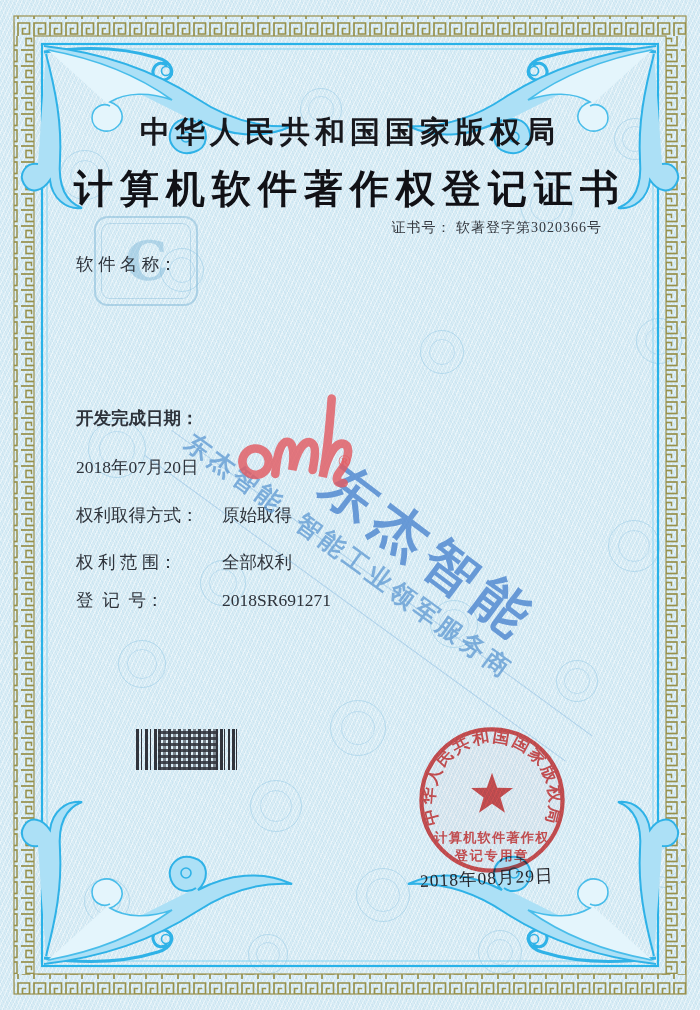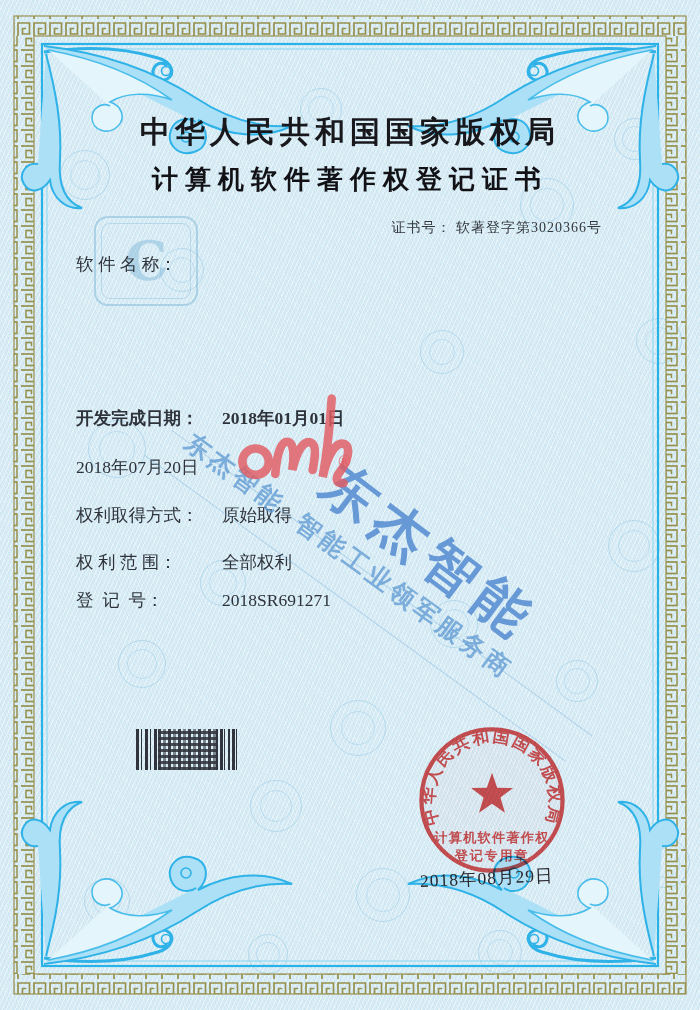--- a/index.html
+++ b/index.html
@@ -19,21 +19,21 @@
   .frame{position:absolute;left:0;top:0;z-index:2;pointer-events:none;}
   
   .emboss{left:94px;top:216px;width:100px;height:86px;border:2px solid rgba(125,182,214,.5);
     border-radius:14px;z-index:3;display:flex;align-items:center;justify-content:center;}
   .emboss .inner{position:absolute;inset:5px;border:1px solid rgba(125,182,214,.38);border-radius:9px;}
   .emboss .glyph{font-size:54px;font-weight:bold;color:rgba(125,182,214,.45);
     font-family:"DejaVu Serif", serif;transform:rotate(-4deg);}
   
   .authority{left:0;top:112px;width:100%;text-align:center;font-size:30px;font-weight:bold;
     letter-spacing:5px;color:#17171c;z-index:5;}
-  .cert-title{left:0;top:162px;width:100%;text-align:center;font-size:26px;font-weight:bold;
+  .cert-title{left:0;top:162px;width:100%;text-align:center;font-size:39px;font-weight:bold;
     letter-spacing:7px;color:#111116;z-index:5;}
   .certno{right:98px;top:219px;font-size:14px;color:#33373e;letter-spacing:1px;z-index:5;}
   
   .row{left:76px;display:flex;align-items:flex-start;z-index:5;font-size:17.5px;color:#2e333b;}
   .flabel{width:146px;flex-shrink:0;white-space:pre;}
   .fval{line-height:24px;white-space:pre-line;}
   .r1{top:252px;} .r2{top:328px;} .r3{top:406px;font-weight:bold;} .r4{top:455px;}
   .r5{top:503px;} .r6{top:550px;} .r7{top:588px;justify-content:space-between;}
   
   .statement{left:84px;top:630px;width:540px;font-size:17.5px;line-height:50px;
@@ -115,21 +115,20 @@
   <div class="abs certno">
     <span>证书号：</span>
     <span>软著登字第3020366号</span>
   </div>
 
   <div class="abs row r1">
     <span class="flabel">软 件 名 称：</span>
   </div>
   <div class="abs row r3">
     <span class="flabel">开发完成日期：</span>
-    <span class="fval">2018年01月01日</span>
   </div>
   <div class="abs row r4">
     <span class="fval">2018年07月20日</span>
   </div>
   <div class="abs row r6">
     <span class="flabel">权 利 范 围：</span>
     <span class="fval">全部权利</span>
   </div>
   <div class="abs row r5">
     <span class="flabel">权利取得方式：</span>

